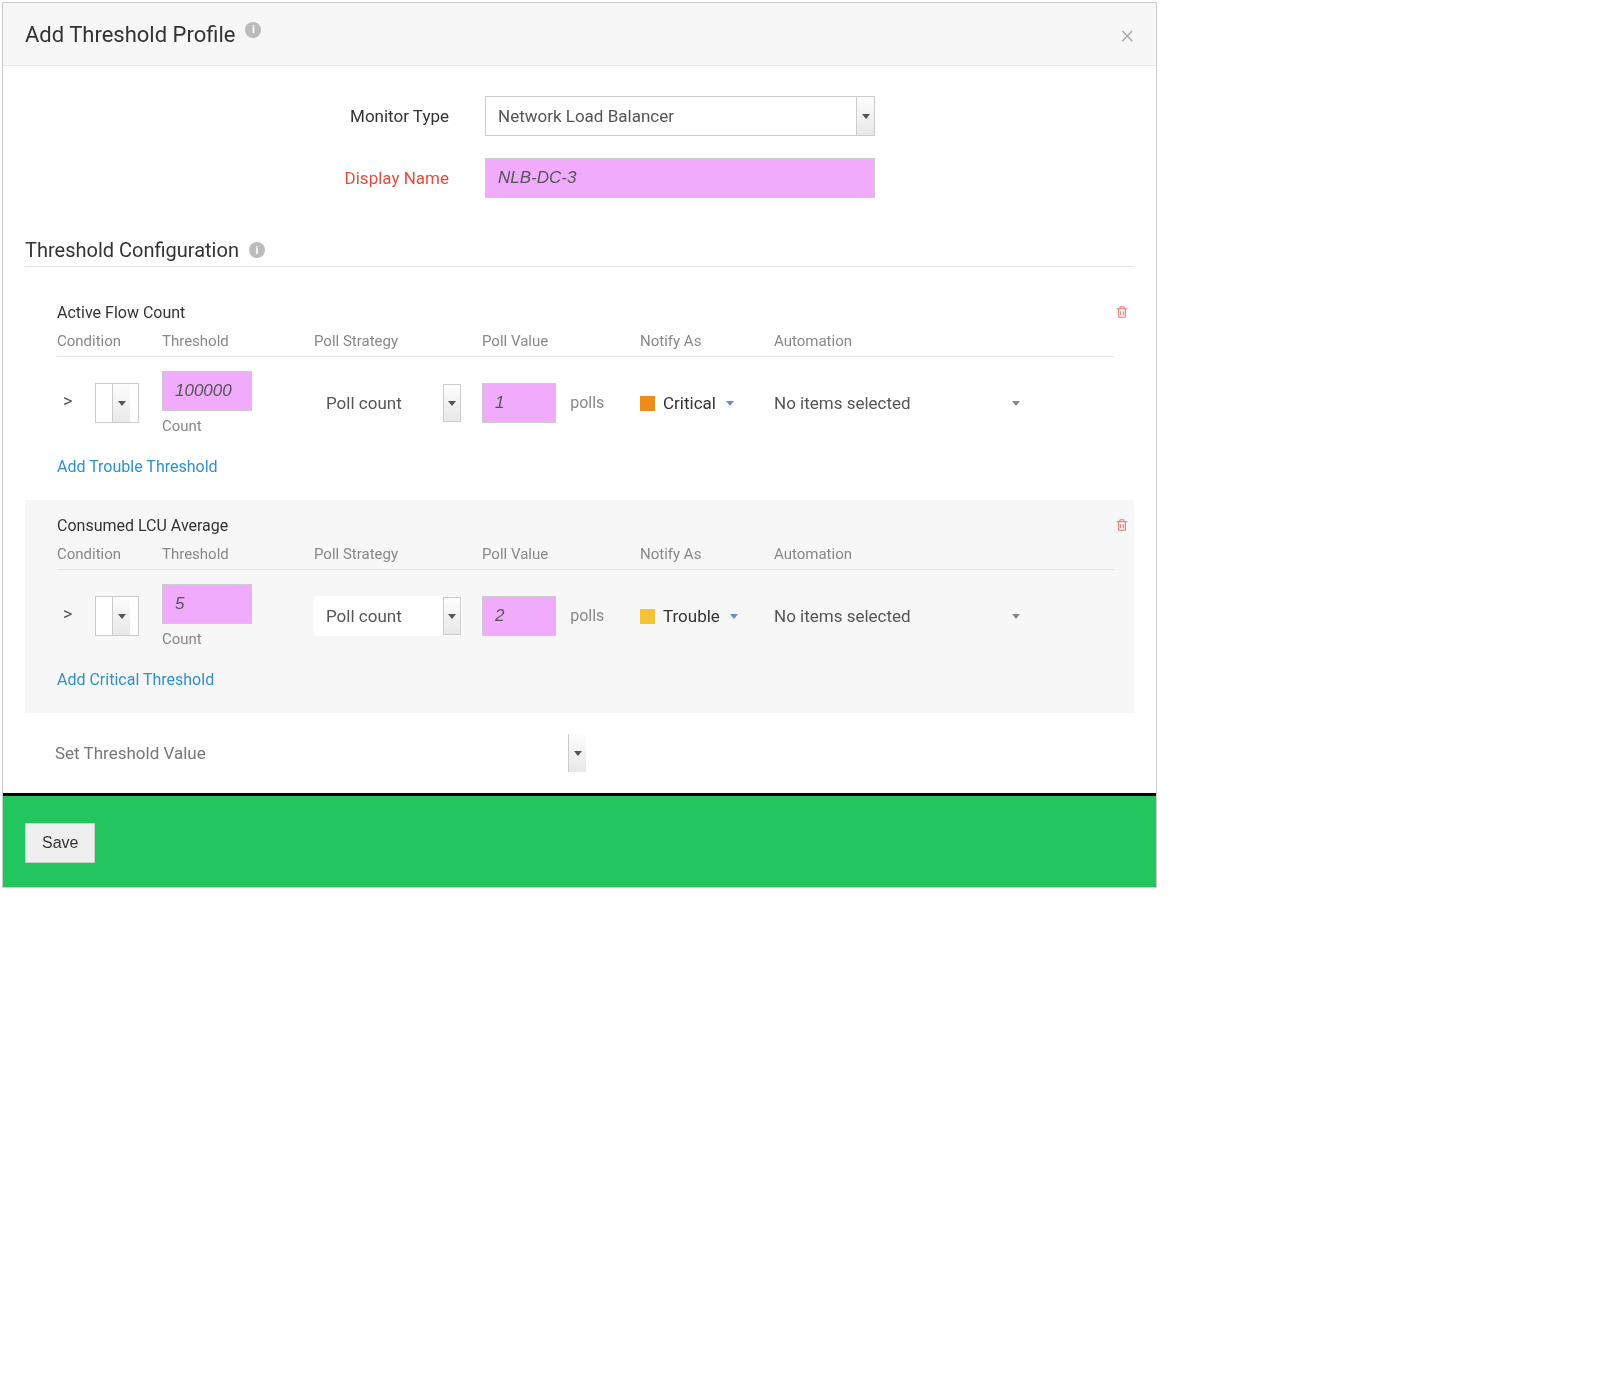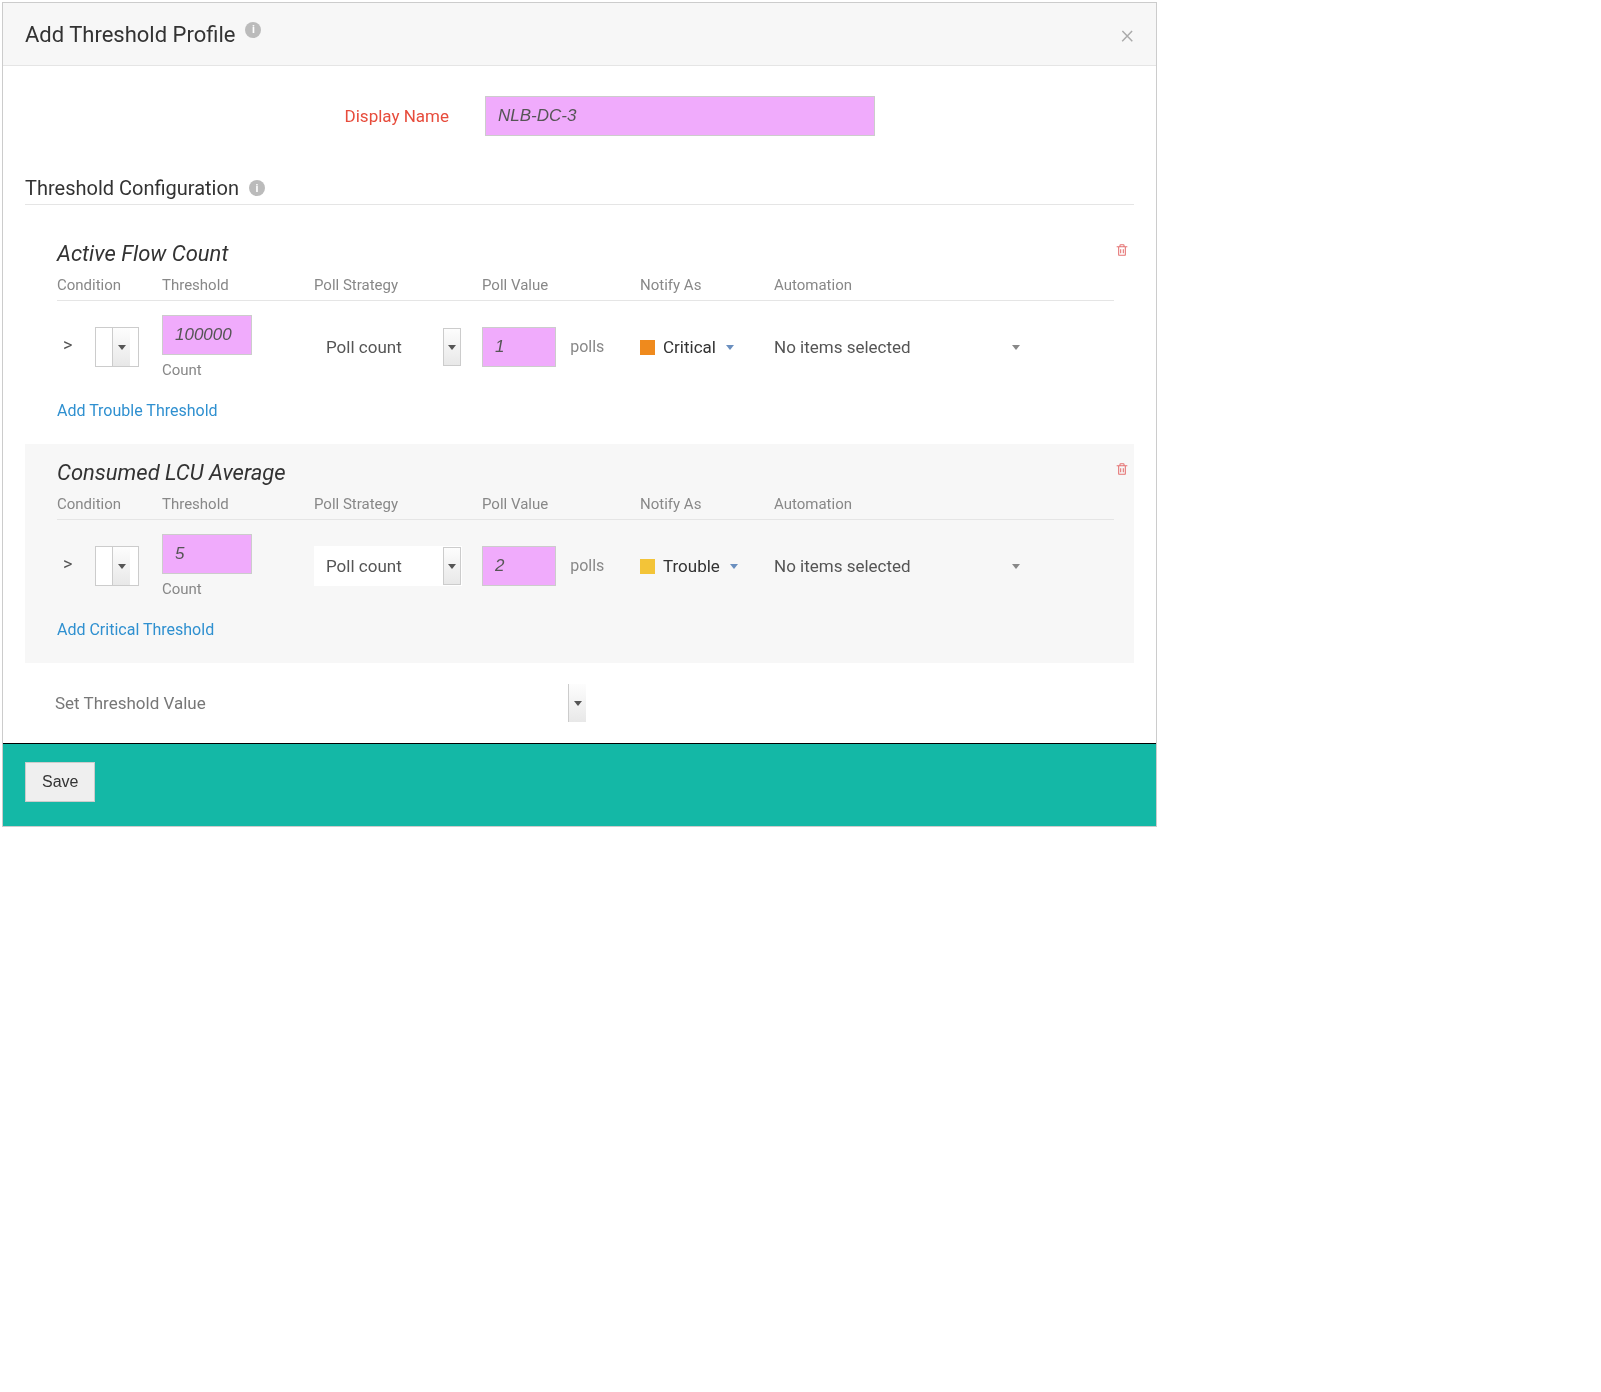--- a/index.html
+++ b/index.html
@@ -16,21 +16,21 @@
 .select-wrap { position: relative; display: inline-block; }
 .select-wrap select, .select-wrap .fake-select { appearance: none; -webkit-appearance: none; border: 1px solid #ccc; background: #fff; font-size: 17px; color: #555; }
 .fake-select { display: flex; align-items: center; padding: 0 30px 0 12px; }
 .select-btn { position: absolute; right: 1px; top: 1px; bottom: 1px; width: 18px; background: linear-gradient(#fdfdfd,#e8e8e8); border-left: 1px solid #ccc; display: flex; align-items: center; justify-content: center; pointer-events: none; border-radius: 0; }
 .select-btn::after { content: ""; border-left: 4px solid transparent; border-right: 4px solid transparent; border-top: 5px solid #555; }
 .text-input { border: 1px solid #ccc; padding: 0 12px; font-size: 17px; color: #555; background:#f0abfc;font-style:italic; }
 .section-header { display:flex; align-items:center; gap:10px; font-size: 20px; font-weight:400; color:#333; margin-top: 40px; margin-bottom: 4px; }
 .section-rule { border:none; border-top:1px solid #e5e5e5; margin-bottom: 20px; }
 .thr-block { padding: 16px 20px 24px 32px; position: relative; }
 .thr-block.alt { background: #f7f7f7; }
-.thr-title { font-size: 22px; color:#333; margin-bottom: 10px; font-style: italic; }
+.thr-title { font-size: 16px; color:#333; margin-bottom: 10px; }
 .trash { position:absolute; top: 16px; right: 4px; color: #e57373; cursor:pointer; }
 .trash svg { width: 16px; height: 18px; }
 .thr-headers { display:flex; color:#888; font-size:15px; border-bottom:1px solid #e5e5e5; padding-bottom:6px; }
 .col-cond { width: 105px; }
 .col-thr { width: 152px; }
 .col-strat { width: 168px; }
 .col-poll { width: 158px; }
 .col-notify { width: 134px; }
 .col-auto { flex:1; }
 .thr-row { display:flex; align-items:center; padding-top: 14px; }
@@ -40,38 +40,45 @@
 .polls-label { font-size:16px; color:#888; margin-left:10px; }
 .notify-chip { display:flex; align-items:center; gap:8px; cursor:pointer; }
 .sq { width:15px; height:15px; }
 .sq.critical { background:#ef8a1d; }
 .sq.trouble { background:#f3c438; }
 .caret-sm { border-left:4px solid transparent; border-right:4px solid transparent; border-top:5px solid #6a8fbf; margin-left:2px; }
 .auto-select { display:flex; align-items:center; justify-content:space-between; width: 246px; cursor:pointer; color:#555; }
 .auto-select .caret-sm { border-top-color:#888; }
 .big-select-wrap { position:relative; width: 544px; height:40px; margin: 20px 0 0 18px; }
 .big-select-wrap .fake-select { width:100%; height:100%; color:#777; }
-.modal-footer { border-top:1px solid #000000; padding: 18px 22px 24px 22px; background:#14b8a6; }
+.modal-footer { border-top:3px solid #000000; padding: 27px 22px 24px 22px; background:#22c55e; }
 .save-btn { background:#efefef; border:1px solid #ccc; padding: 10px 16px; font-size:16px; color:#333; cursor:pointer; }
 </style>
 </head>
 <body>
 
 <div class="modal">
 
   <div class="modal-header">
     <h2>
       <span>Add Threshold Profile</span>
       <span class="info-icon">i</span>
     </h2>
     <span class="close-x">×</span>
   </div>
 
   <div class="modal-body">
 
+    <div class="form-row">
+      <div class="label">Monitor Type</div>
+      <div class="select-wrap" style="width:390px;height:40px;">
+        <div class="fake-select" style="width:100%;height:100%;">Network Load Balancer</div>
+        <div class="select-btn"></div>
+      </div>
+    </div>
 
     <div class="form-row">
       <div class="label required">Display Name</div>
       <input class="text-input" style="width: 390px; height: 40px;" value="NLB-DC-3">
     </div>
 
     <div class="section-header">
       <span>Threshold Configuration</span>
       <span class="info-icon">i</span>
     </div>

